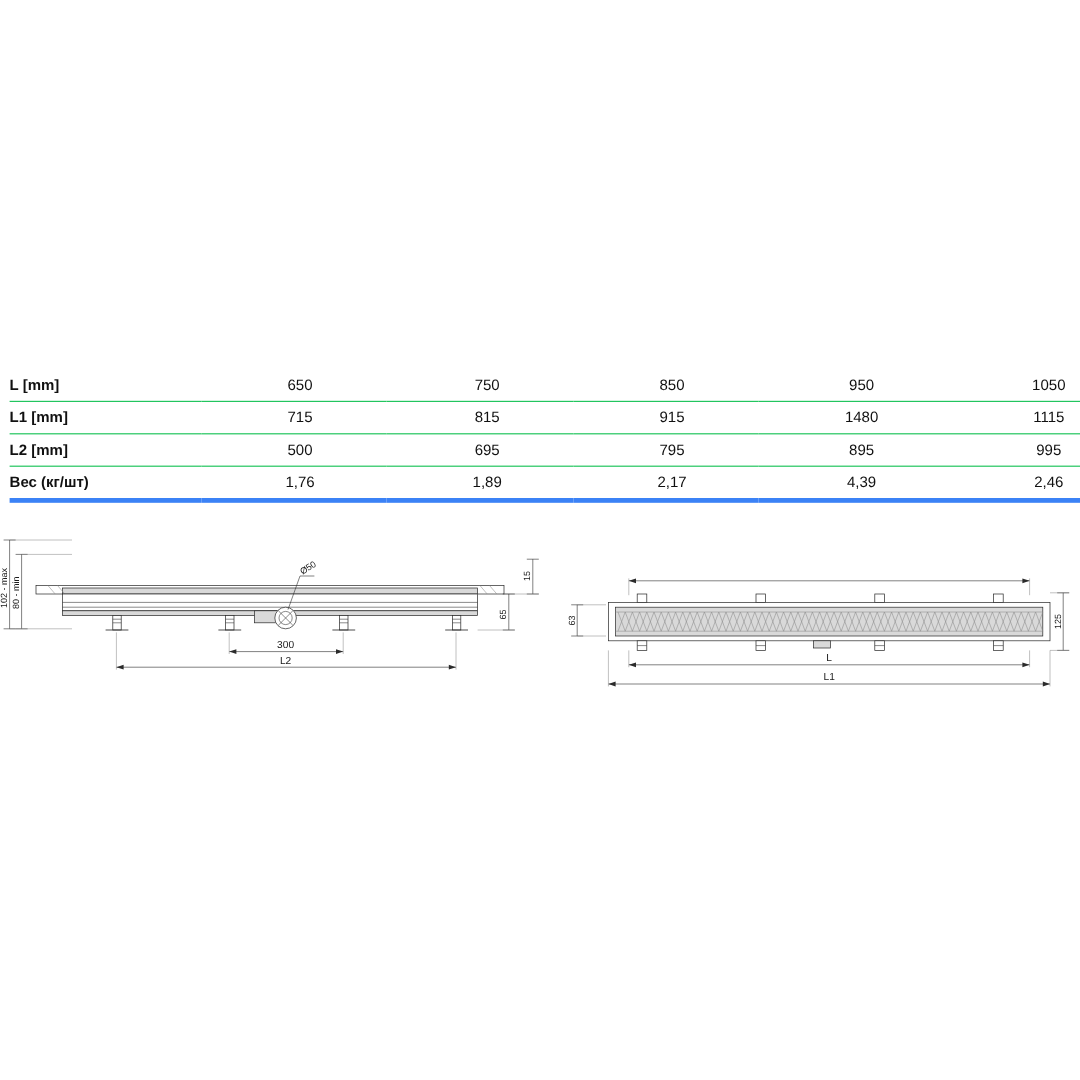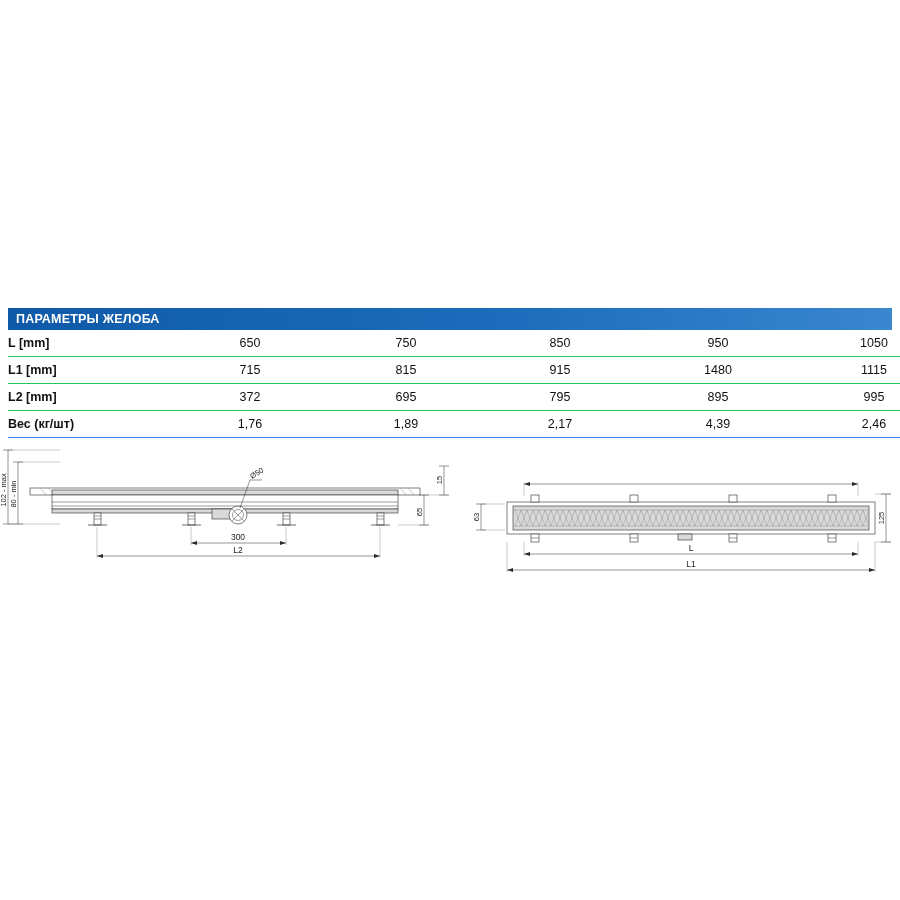--- a/index.html
+++ b/index.html
@@ -41,21 +41,21 @@
     table-layout: fixed;
   }
   table.specs td {
     font-size: 12.5px;
     padding: 4px 0 4px 0;
     border-bottom: 1px solid #22c55e;
     height: 18px;
     vertical-align: middle;
   }
   table.specs tr:last-child td {
-    border-bottom: 1px solid #3b82f6;
+    border-bottom: 4px solid #3b82f6;
   }
   td.rowlabel {
     font-weight: bold;
     padding-left: 8px;
     width: 160px;
   }
   td.val {
     width: 144px;
     text-align: center;
   }
@@ -89,21 +89,20 @@
   .dimtxt-sm {
     font-family: "Liberation Sans", sans-serif;
     font-size: 7.5px;
     fill: #1a1a1a;
   }
 </style>
 </head>
 <body>
 
 <div id="spec-table">
-  <div class="tbl-header">ПАРАМЕТРЫ ЖЕЛОБА</div>
   <table class="specs">
     <tbody>
       <tr>
         <td class="rowlabel">L [mm]</td>
         <td class="val v1">650</td>
         <td class="val v2">750</td>
         <td class="val v3">850</td>
         <td class="val v4">950</td>
         <td class="val v5">1050</td>
         <td class="spacer"></td>
@@ -112,21 +111,21 @@
         <td class="rowlabel">L1 [mm]</td>
         <td class="val v1">715</td>
         <td class="val v2">815</td>
         <td class="val v3">915</td>
         <td class="val v4">1480</td>
         <td class="val v5">1115</td>
         <td class="spacer"></td>
       </tr>
       <tr>
         <td class="rowlabel">L2 [mm]</td>
-        <td class="val v1">372</td>
+        <td class="val v1">500</td>
         <td class="val v2">695</td>
         <td class="val v3">795</td>
         <td class="val v4">895</td>
         <td class="val v5">995</td>
         <td class="spacer"></td>
       </tr>
       <tr>
         <td class="rowlabel">Вес (кг/шт)</td>
         <td class="val v1">1,76</td>
         <td class="val v2">1,89</td>

